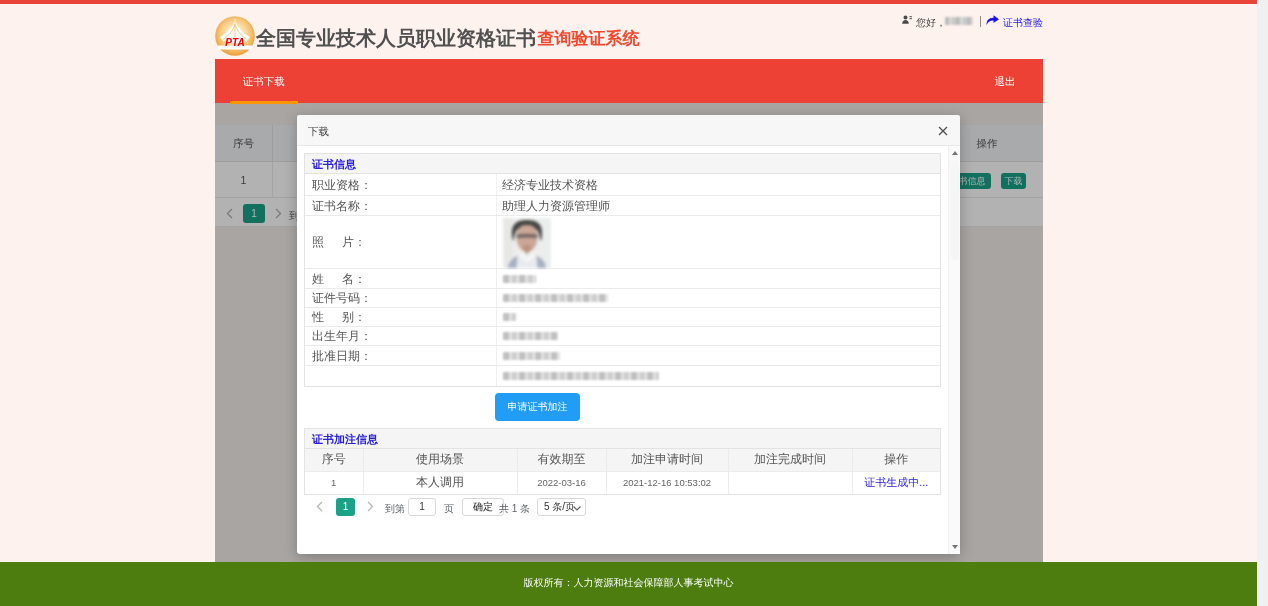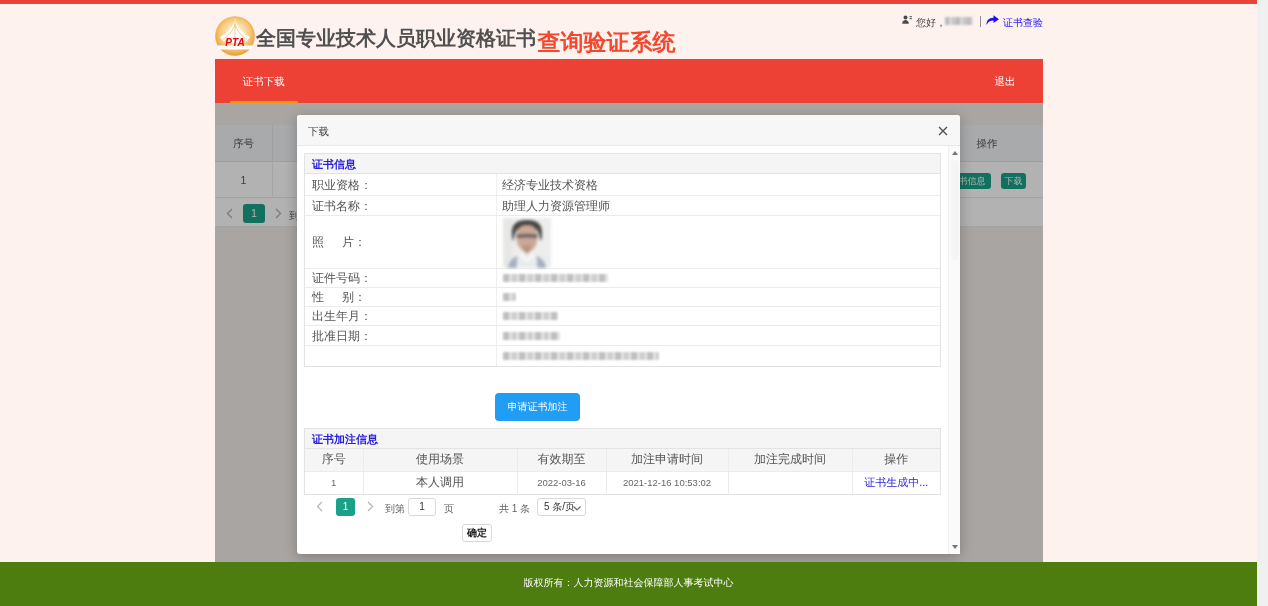--- a/index.html
+++ b/index.html
@@ -4,21 +4,21 @@
 <style>
 * { margin:0; padding:0; box-sizing:border-box; }
 html,body { width:1268px; height:606px; overflow:hidden; }
 body { position:relative; background:#fef2ef; font-family:"Liberation Sans",sans-serif; }
 .abs { position:absolute; }
 #topbar { left:0; top:0; width:1257px; height:4px; background:#e9443a; }
 #scrollstrip { right:0; top:0; width:11px; height:606px; background:#f0f0f0; }
 
 #logo { left:214.5px; top:16px; width:40px; height:40px; }
 #title1 { left:256px; top:24.5px; font-size:20px; font-weight:bold; color:#505050; }
-#title2 { left:537.5px; top:26.5px; font-size:23px; font-weight:bold; color:#f4482e; }
+#title2 { left:537.5px; top:26.5px; font-size:17px; font-weight:bold; color:#f4482e; }
 #userline { left:902px; top:14px; width:160px; height:14px; font-size:10px; color:#444; white-space:nowrap; }
 
 #nav { left:215px; top:59px; width:828px; height:44px; background:#ee4136; z-index:4; }
 #tab1 { left:14.5px; top:0; width:68.5px; height:36px; color:#fff; font-size:10.5px; text-align:center; line-height:45px; }
 #tabline { left:14.5px; top:41.5px; width:68.5px; height:3.5px; background:#ff9800; z-index:5; }
 #quit { right:27.5px; top:0; height:44px; color:#fff; font-size:10.5px; line-height:45px; }
 
 #content { left:215px; top:103px; width:828px; height:459px; background:#f3ede8; }
 #thead { left:0; top:22px; width:828px; height:37px; background:#f3f4f6; border-bottom:1px solid #e2e2e2; }
 #thead .c1 { left:0; top:0; width:58px; height:37px; border-right:1px solid #e4e4e4; text-align:center; line-height:37px; font-size:10.5px; color:#555; }
@@ -180,20 +180,25 @@
           <path d="M13.5 16.5 L22 16 L26 16 L34.5 16.5 L34.2 20 L26.5 19.5 L21.5 19.5 L13.8 20 Z" fill="#44444a" opacity="0.7"></path>
           <rect x="20.5" y="27" width="7" height="1.6" fill="#a87f6e" opacity="0.55"></rect>
           <path d="M19.5 31.5 L24 36 L28.5 31.5 L28.5 29 L19.5 29 Z" fill="#bb937f"></path>
           <path d="M5 50 C5 41.5 14 36.5 24 36.5 C34 36.5 43 41.5 43 50 Z" fill="#e9ebee"></path>
           <path d="M18.5 35.5 L24 41 L29.5 35.5 L31.5 37.5 L24 44 L16.5 37.5 Z" fill="#fbfbfb"></path>
           <path d="M5 50 C5.5 43.5 10 39.5 14.5 38 L13.5 50 Z" fill="#a7b0c1"></path>
           <path d="M43 50 C42.5 43.5 38 39.5 33.5 38 L34.5 50 Z" fill="#a7b0c1"></path>
         </svg>
       </div>
     </div>
+    <div class="irow" style="height:20px;">
+        <span class="ilab"><span class="j2">姓名</span>：</span>
+        <div class="vline"></div>
+        <span class="blur" style="width:33px;"></span>
+      </div>
     <div class="irow" style="height:19px;">
         <span class="ilab">证件号码：</span>
         <div class="vline"></div>
         <span class="blur" style="width:105px;"></span>
       </div>
     <div class="irow" style="height:19px;">
         <span class="ilab"><span class="j2">性别</span>：</span>
         <div class="vline"></div>
         <span class="blur" style="width:13px;"></span>
       </div>
@@ -243,21 +248,21 @@
     <svg class="chev" style="left:19px;" width="7" height="11" viewBox="0 0 7 11">
         <path d="M6 1 L1.5 5.5 L6 10" stroke="#b6b6b6" stroke-width="1.3" fill="none"></path>
       </svg>
     <div id="mpgreen">1</div>
     <svg class="chev" style="left:70px;" width="7" height="11" viewBox="0 0 7 11">
         <path d="M1 1 L5.5 5.5 L1 10" stroke="#b6b6b6" stroke-width="1.3" fill="none"></path>
       </svg>
     <span class="ptxt" style="left:88px;">到第</span>
     <div class="pbox" style="left:111px;width:28px;line-height:16px;">1</div>
     <span class="ptxt" style="left:147px;">页</span>
-    <div class="pbox" style="left:165px;width:30px;line-height:16px;color:#222;font-weight:bold;margin-top:26px;">确定</div>
+    <div class="pbox" style="left:165px;width:42px;line-height:16px;color:#222;font-weight:normal;">确定</div>
     <span class="ptxt" style="left:202px;">共 1 条</span>
     <div class="pbox" style="left:240px;width:49px;line-height:16px;text-align:left;padding-left:6px;">5 条/页
       <svg style="position:absolute;right:4px;top:7px;" width="8" height="5" viewBox="0 0 8 5">
           <path d="M0.5 0.5 L4 4 L7.5 0.5" stroke="#666" stroke-width="1.2" fill="none"></path>
         </svg>
     </div>
   </div>
 
   <div id="mscroll" class="abs">
     <div class="sarr" style="top:5px;border-bottom:4.5px solid #757575;"></div>

